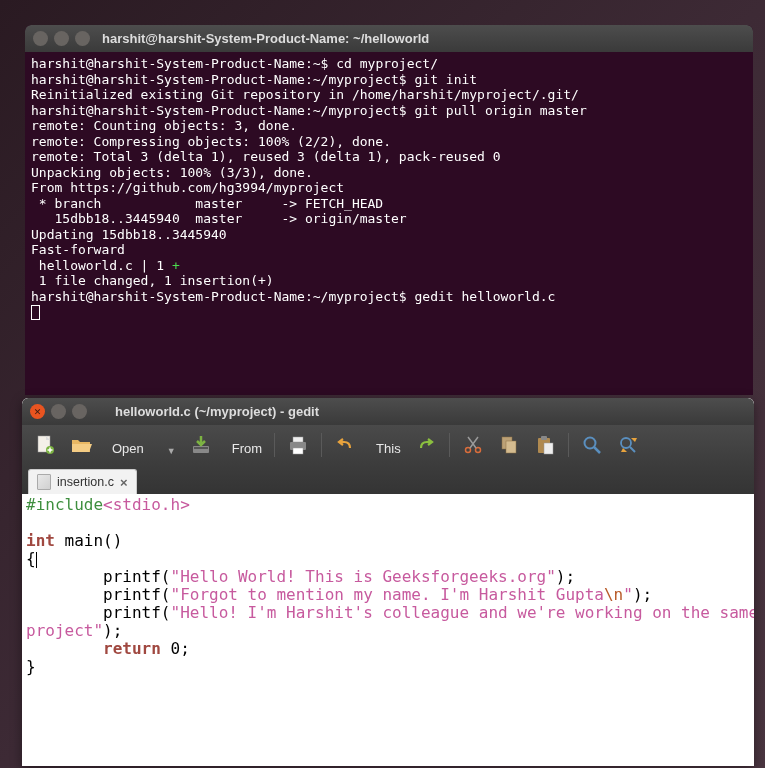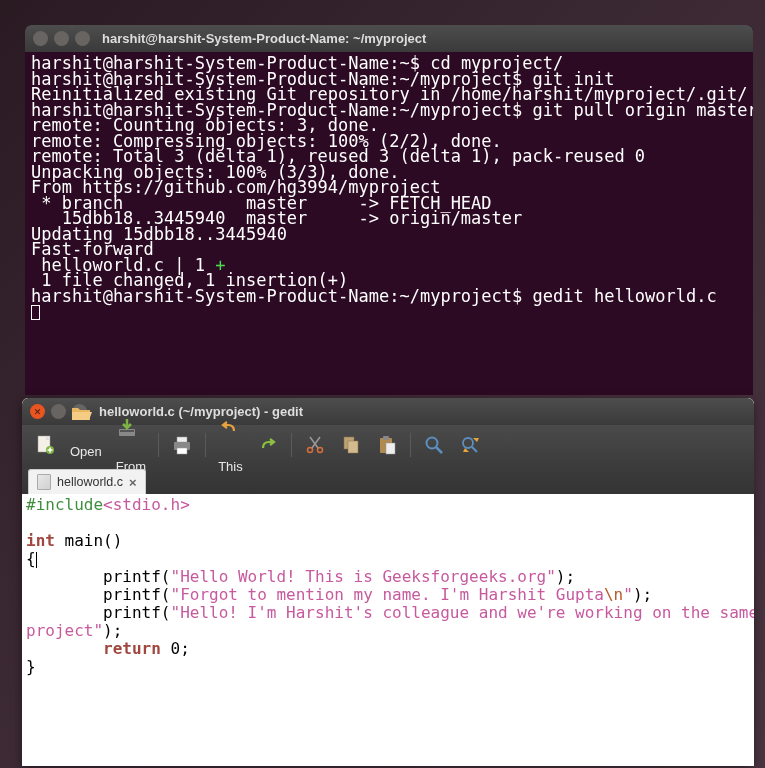--- a/index.html
+++ b/index.html
@@ -48,21 +48,21 @@
 .win-max-t { background: #686461; }
 .terminal-title {
   color: #ddd;
   font-size: 13px;
   font-weight: bold;
   margin-left: 6px;
 }
 .terminal-body {
   padding: 4px 6px;
   font-family: "DejaVu Sans Mono", "Ubuntu Mono", monospace;
-  font-size: 17px;
+  font-size: 13px;
   line-height: 15.5px;
   color: #fff;
   white-space: pre;
   letter-spacing: 0;
 }
 .t-line { display: block; }
 .t-green { color: #4cdc4e; }
 .cursor {
   display: inline-block;
   width: 9px;
@@ -92,41 +92,40 @@
   gap: 6px;
   border-radius: 6px 6px 0 0;
 }
 .win-close-g { background: #e95420; }
 .win-close-g::before { content: "✕"; font-size: 9px; color: #3b1b11; }
 .win-min-g, .win-max-g { background: #686461; }
 .gedit-title {
   color: #ddd;
   font-size: 13px;
   font-weight: bold;
-  margin-left: 6px;
+  margin-left: 22px;
 }
 
 .gedit-toolbar {
   height: 40px;
   background: linear-gradient(to bottom, #4a4a4a 0%, #3c3c3c 100%);
   display: flex;
   align-items: center;
   padding: 0 6px;
   gap: 2px;
 }
 .tb-btn {
   display: flex;
-  align-items: flex-start;
+  align-items: flex-end;
   gap: 20px;
   padding: 4px 6px;
   cursor: pointer;
   border-radius: 3px;
   color: #e8e8e8;
   font-size: 13px;
-  flex-direction: column;
 }
 .tb-icon {
   width: 22px;
   height: 22px;
   display: flex;
   align-items: center;
   justify-content: center;
 }
 .tb-sep {
   width: 1px;
@@ -197,21 +196,21 @@
 }
 </style>
 </head>
 <body>
 
 <div class="terminal-window">
   <div class="terminal-titlebar">
     <div class="win-btn win-close-t"></div>
     <div class="win-btn win-min-t"></div>
     <div class="win-btn win-max-t"></div>
-    <span class="terminal-title">harshit@harshit-System-Product-Name: ~/myproject</span>
+    <span class="terminal-title">harshit@harshit-System-Product-Name: ~/helloworld</span>
   </div>
   <div class="terminal-body"><span class="t-line"><span>harshit@harshit-System-Product-Name:~$ </span><span>cd myproject/</span></span><span class="t-line"><span>harshit@harshit-System-Product-Name:~/myproject$ </span><span>git init</span></span><span class="t-line">Reinitialized existing Git repository in /home/harshit/myproject/.git/</span><span class="t-line"><span>harshit@harshit-System-Product-Name:~/myproject$ </span><span>git pull origin master</span></span><span class="t-line">remote: Counting objects: 3, done.</span><span class="t-line">remote: Compressing objects: 100% (2/2), done.</span><span class="t-line">remote: Total 3 (delta 1), reused 3 (delta 1), pack-reused 0</span><span class="t-line">Unpacking objects: 100% (3/3), done.</span><span class="t-line">From https://github.com/hg3994/myproject</span><span class="t-line"> * branch            master     -&gt; FETCH_HEAD</span><span class="t-line">   15dbb18..3445940  master     -&gt; origin/master</span><span class="t-line">Updating 15dbb18..3445940</span><span class="t-line">Fast-forward</span><span class="t-line"><span> helloworld.c | 1 </span><span class="t-green">+</span></span><span class="t-line"> 1 file changed, 1 insertion(+)</span><span class="t-line"><span>harshit@harshit-System-Product-Name:~/myproject$ </span><span>gedit helloworld.c</span></span><span class="cursor"></span></div>
 </div>
 
 <div class="gedit-window">
   <div class="gedit-titlebar">
     <div class="win-btn win-close-g"></div>
     <div class="win-btn win-min-g"></div>
     <div class="win-btn win-max-g"></div>
     <span class="gedit-title">helloworld.c (~/myproject) - gedit</span>
@@ -318,21 +317,21 @@
             <path d="M14 4 L20 4 L18 8" fill="#e8a33d"></path>
             <path d="M4 18 L10 18 L6 14" fill="#e8a33d"></path>
           </svg>
       </span>
     </div>
   </div>
 
   <div class="gedit-tabbar">
     <div class="gedit-tab">
       <span class="tab-file-icon"></span>
-      <span>helloworld.c</span>
+      <span>insertion.c</span>
       <span class="tab-close">×</span>
     </div>
   </div>
 
   <div class="gedit-code"><span class="c-include">#include</span><span class="c-lib">&lt;stdio.h&gt;</span>
 <span></span>
 <span class="c-kw">int</span><span class="c-func"> main()</span>
 <span class="c-plain">{</span><span class="text-cursor"></span>
 <span class="c-plain">        printf(</span><span class="c-str">"Hello World! This is Geeksforgeeks.org"</span><span class="c-plain">);</span>
 <span class="c-plain">        printf(</span><span class="c-str">"Forgot to mention my name. I'm Harshit Gupta</span><span class="c-esc">\n</span><span class="c-str">"</span><span class="c-plain">);</span>

